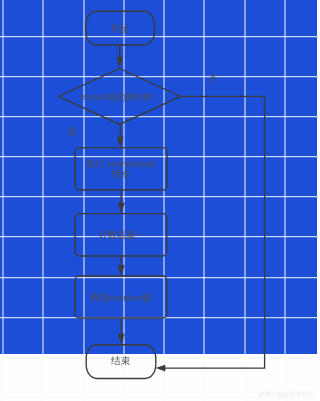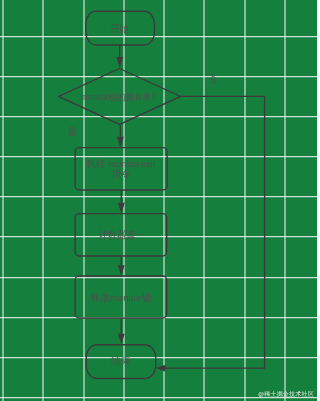--- a/index.html
+++ b/index.html
@@ -1,19 +1,19 @@
 <!DOCTYPE html>
 <html><head>
 <meta charset="utf-8">
 <title>flowchart</title>
 <style>
   html,body{margin:0;padding:0;}
   body{width:317px;height:401px;background:#fefefe;overflow:hidden;
        font-family:"Liberation Sans", sans-serif;}
-  #canvas{position:relative;width:317px;height:401px;background:#15803d;
+  #canvas{position:relative;width:317px;height:354px;background:#1d4ed8;
           -webkit-font-smoothing:antialiased;
           will-change:transform;transform:translateZ(0);}
   #grid{position:absolute;left:0;top:0;width:317px;height:401px;
         background-image:
           repeating-linear-gradient(to right, #f8f8f8 0px, #f8f8f8 1px, transparent 1px, transparent 40.3px),
           repeating-linear-gradient(to bottom, #f8f8f8 0px, #f8f8f8 1px, transparent 1px, transparent 40.1px);
         background-position: 2.5px 0px, 0px 36.2px;}
   #flow{position:absolute;left:0;top:0;}
   #flow text{-webkit-font-smoothing:antialiased;}
   #watermark{position:absolute;left:258px;top:390.4px;font-size:6.1px;color:#eaeaea;

